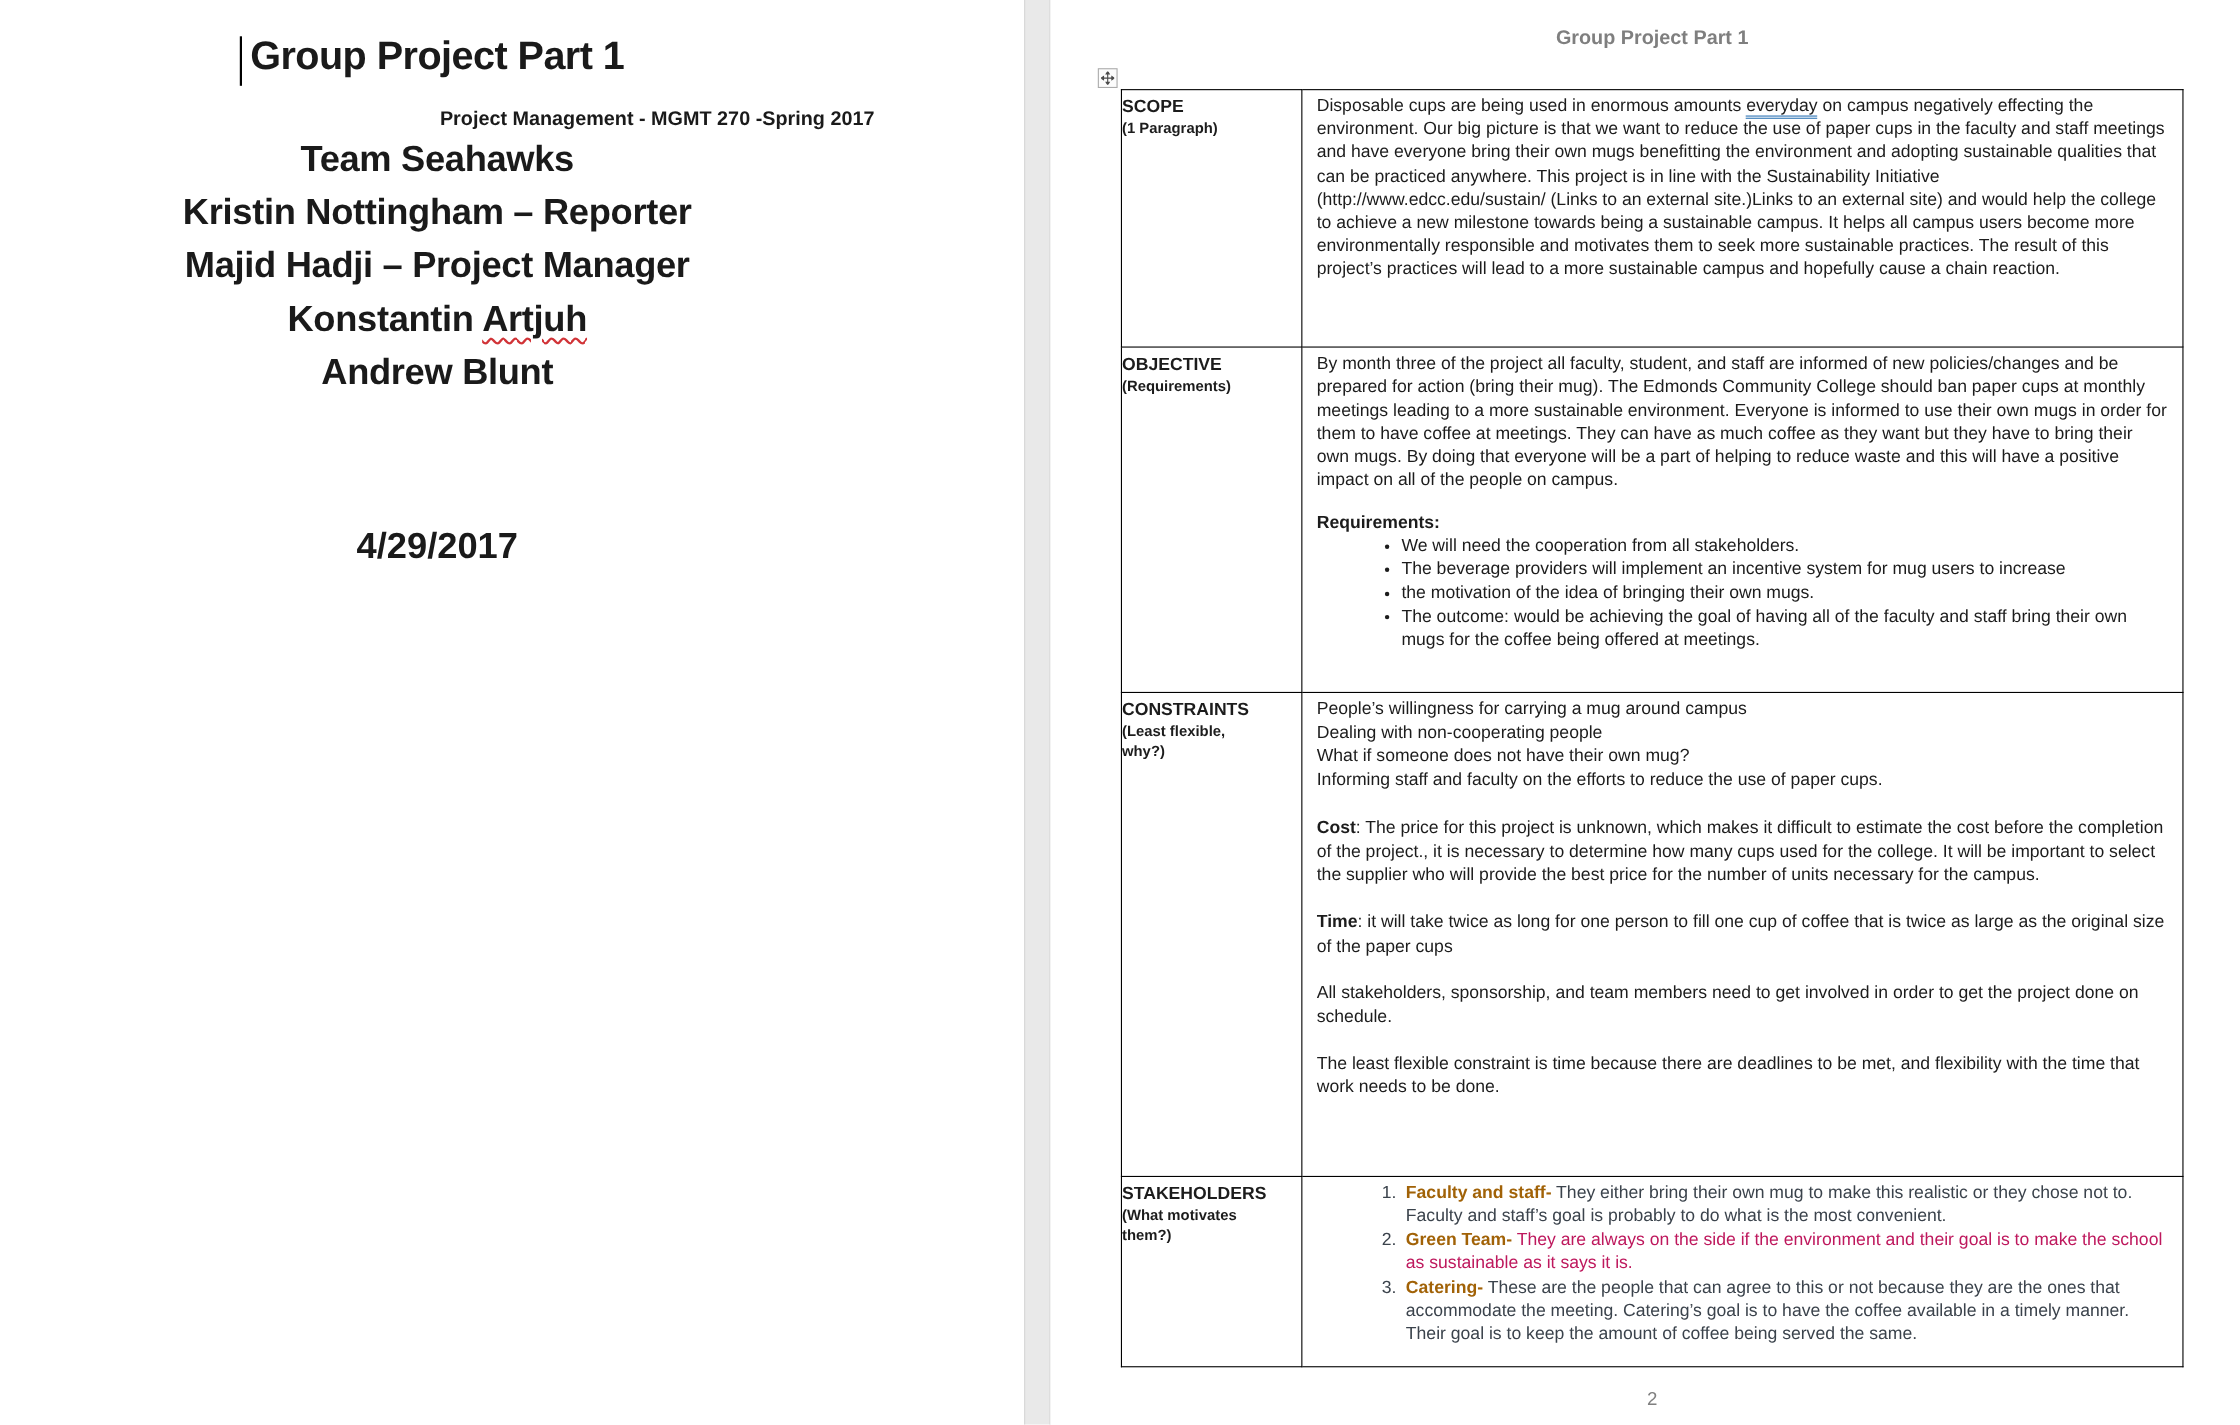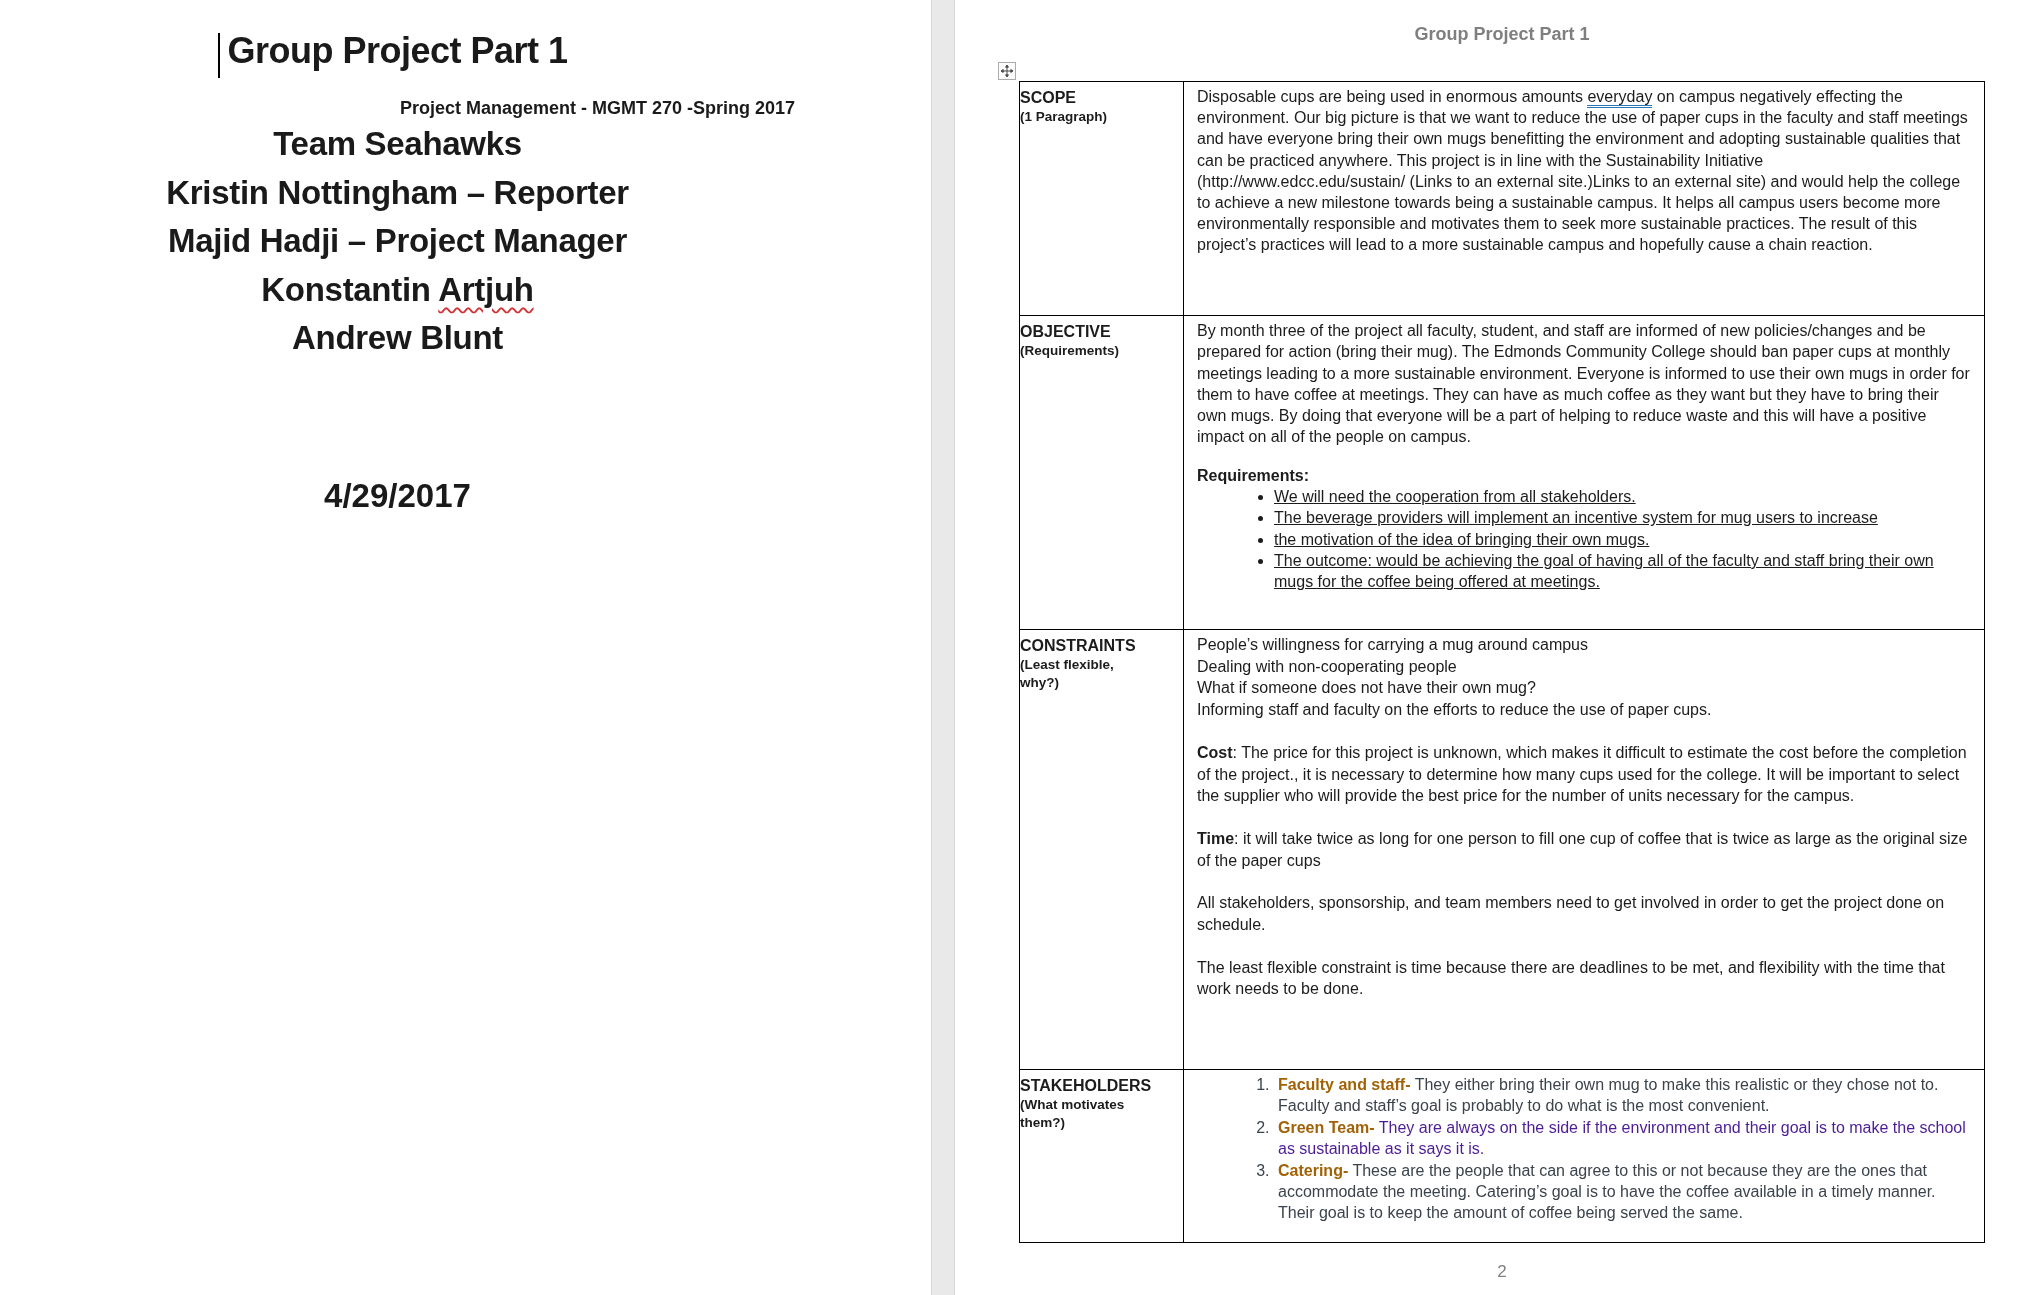--- a/index.html
+++ b/index.html
@@ -76,25 +76,25 @@
   .inner-scope        { height:226px; line-height:21.2px; }
   .inner-objective    { height:306px; line-height:21.3px; }
   .inner-constraints  { height:432px; }
   .inner-stakeholders { height:163px; line-height:21.4px; }
 
   .grammar { border-bottom:3px double #2e75b5; }
   .gap   { height:21px; }
   .gap-sm{ height:17px; }
   .bold  { font-weight:bold; }
 
-  ul.req-list { list-style:disc outside; padding-left:77px;text-decoration:underline; }
+  ul.req-list { list-style:disc outside; padding-left:77px; }
   ol.sh-list  { list-style:decimal outside; padding-left:77px; color:#3b434c; }
   ol.sh-list li { padding-left:4px; }
   .sh-label { font-weight:bold; color:#a16207; }
-  .sh-text-muted { color:#4c1d95; }
+  .sh-text-muted { color:#be185d; }
 
   .page-number {
     position:absolute; left:1019px; top:1262px; width:966px;
     text-align:center; font-size:17px; color:#808080;
   }
 </style>
 </head>
 <body>
 
 <div class="left-page">

